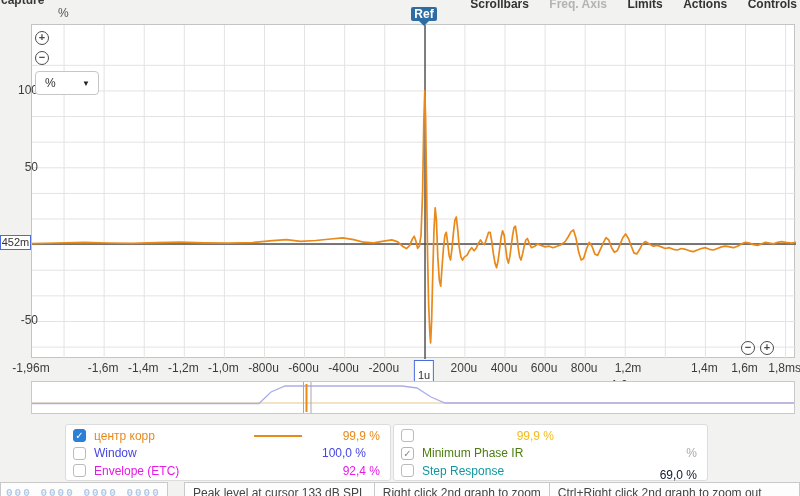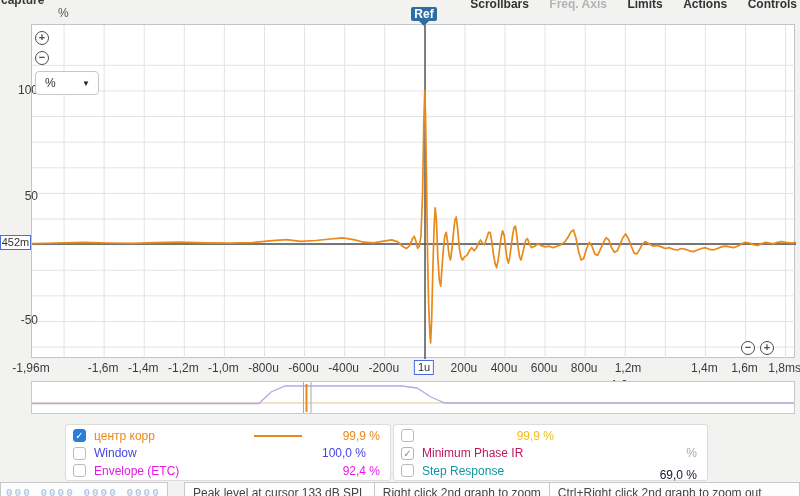--- a/index.html
+++ b/index.html
@@ -46,21 +46,21 @@
   #ylabels { position:absolute; left:12px; top:24px; width:27px; height:334px;padding-left:9px; }
   #ylabels span { position:absolute; right:1px; font-size:12px; color:#3c3c3c; }
   .cursor-ylabel {
     position:absolute; left:0px; width:31px; height:15px; background:#fff;
     border:1px solid #4a6ade; font-size:11px; color:#333; text-align:center; line-height:13px; z-index:5;
   }
   #xlabels { position:absolute; left:31px; top:361px; width:764px; height:16px; }
   #xlabels span { position:absolute; transform:translateX(-50%); font-size:12px; color:#3c3c3c; white-space:nowrap; }
   #xlabels span.cursor-xlabel {
     background:#fff; border:1px solid #4a6ade; color:#333; font-size:11px;
-    padding:0 3px; line-height:13px; top:-1px;
+    padding:8px 3px; line-height:13px; top:-1px;
   }
   
   .overview {
     position:absolute; left:31px; top:381px; width:764px; height:33px;
     background:#fff; border:1px solid #c9c9c9;
   }
   
   .legend-panel {
     position:absolute; top:424px; height:57px; background:#fff;
     border:1px solid #dcdcdc; border-radius:3px; padding:2px 0;
@@ -154,21 +154,21 @@
     <div class="unit-select">
       <span class="val">%</span>
       <span class="caret">▼</span>
     </div>
     <div class="zoombtn" style="left:709px; top:316px;">−</div>
     <div class="zoombtn" style="left:728px; top:316px;">+</div>
   </div>
 
   <div id="ylabels">
       <span style="top: 58.9393px;">100</span>
-      <span style="top: 135.792px; margin-top: 29px;">50</span>
+      <span style="top: 135.792px;">50</span>
       <span style="top: 289.496px;">-50</span>
     </div>
   <div class="cursor-ylabel" id="cursor-ylabel" style="top: 234.949px;">452m</div>
   <div id="xlabels">
       <span style="left: 0px;">-1,96m</span>
       <span style="left: 72.1511px;">-1,6m</span>
       <span style="left: 112.235px;">-1,4m</span>
       <span style="left: 152.319px;">-1,2m</span>
       <span style="left: 192.403px;">-1,0m</span>
       <span style="left: 232.487px;">-800u</span>
@@ -220,21 +220,21 @@
       </div>
     </div>
   <div class="legend-panel" id="legend-right">
       <div class="lrow">
         <span class="cb "></span>
         <span class="sample"></span>
         <span class="val" style="color: rgb(242, 188, 28);">99,9 %</span>
       </div>
       <div class="lrow">
         <span class="cb checked-gray">✓</span>
-        <span class="lbl" style="color: #be185d;">Minimum Phase IR</span>
+        <span class="lbl" style="color: #4d7c0f;">Minimum Phase IR</span>
         <span class="sample"></span>
         <span class="val" style="color: rgb(169, 169, 169);">%</span>
       </div>
       <div class="lrow">
         <span class="cb "></span>
         <span class="lbl" style="color: rgb(13, 152, 158);">Step Response</span>
         <span class="sample"></span>
         <span class="val" style="color: #0f172a; margin-top: 8px;">69,0 %</span>
       </div>
     </div>

